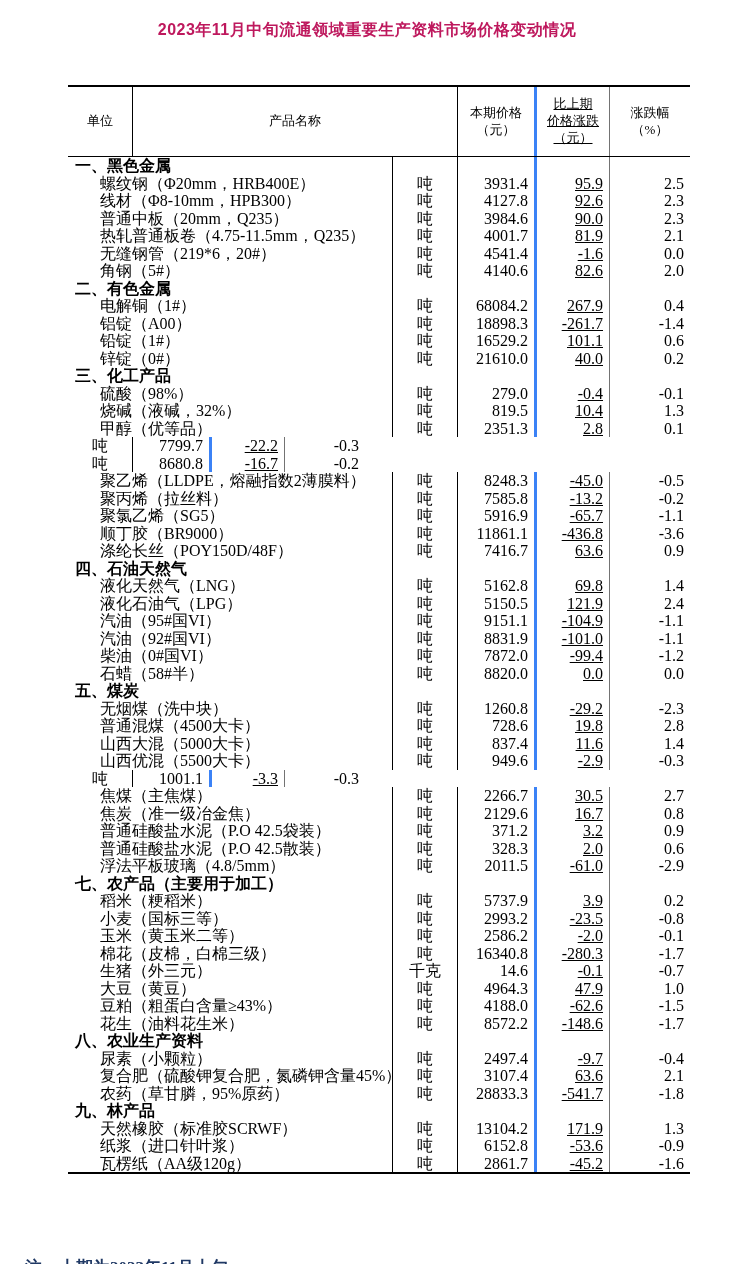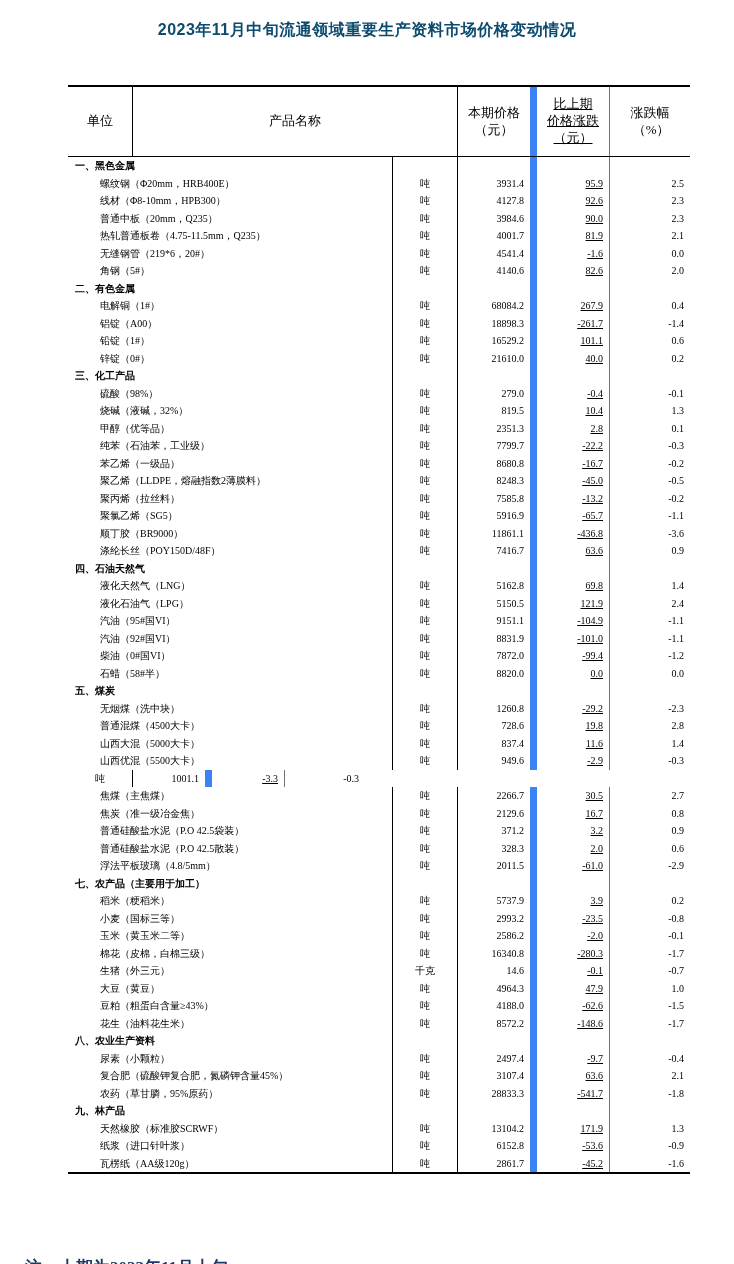--- a/index.html
+++ b/index.html
@@ -4,41 +4,41 @@
 <style>
   html,body{margin:0;padding:0;background:#ffffff;}
   .page{
     position:relative;width:734px;height:1264px;background:#ffffff;
     font-family:"Liberation Serif","DejaVu Serif",serif;color:#000;
     overflow:hidden;
   }
   .title{
     position:absolute;top:20px;left:0;width:100%;margin:0;
     text-align:center;font-size:16px;font-weight:bold;letter-spacing:.5px;
-    font-family:"Liberation Sans","DejaVu Sans",sans-serif;color:#0c4a6e;
+    font-family:"Liberation Sans","DejaVu Sans",sans-serif;color:#be185d;
   }
   .table{
     position:absolute;left:68px;top:85px;width:622px;
     border-top:2px solid #000;border-bottom:2px solid #000;
     box-sizing:content-box;
   }
   .thead{
     display:flex;height:69px;border-bottom:1px solid #000;
     font-size:13px;
   }
   .th{
     box-sizing:border-box;display:flex;align-items:center;justify-content:center;
     text-align:center;white-space:pre-line;line-height:1.3;
   }
   .col-product{width:325px;border-right:1px solid #000;}
   .col-unit{width:65px;border-right:1px solid #000;}
-  .col-price{width:79px;border-right:7px solid #3b82f6;}
+  .col-price{width:79px;border-right:3px solid #3b82f6;}
   .col-change{width:73px;border-right:1px solid #737373;text-decoration:underline;}
-  .col-pct{width:80px;text-align:right;}
-  .row{display:flex;height:17.5px;font-size:10px;}
+  .col-pct{width:80px;}
+  .row{display:flex;height:17.5px;font-size:16px;}
   .cell{
     box-sizing:border-box;line-height:17.5px;
     overflow:hidden;white-space:nowrap;
   }
   .cell.product{padding-left:32px;}
   .row.category .cell.product{padding-left:7px;font-weight:bold;}
   .cell.unit{text-align:center;}
   .cell.num{text-align:right;padding-right:6px;}
   .note{
     position:absolute;left:25px;top:1256px;font-size:17px;color:#1F3864;font-weight:bold;
@@ -169,28 +169,26 @@
           <div class="cell num pct col-pct">1.3</div>
         </div>
         <div class="row item">
           <div class="cell product col-product">甲醇（优等品）</div>
           <div class="cell unit col-unit">吨</div>
           <div class="cell num price col-price">2351.3</div>
           <div class="cell num change col-change">2.8</div>
           <div class="cell num pct col-pct">0.1</div>
         </div>
         <div class="row item">
-          <div class="cell product col-product">纯苯（石油苯，工业级）</div>
           <div class="cell unit col-unit">吨</div>
           <div class="cell num price col-price">7799.7</div>
           <div class="cell num change col-change">-22.2</div>
           <div class="cell num pct col-pct">-0.3</div>
         </div>
         <div class="row item">
-          <div class="cell product col-product">苯乙烯（一级品）</div>
           <div class="cell unit col-unit">吨</div>
           <div class="cell num price col-price">8680.8</div>
           <div class="cell num change col-change">-16.7</div>
           <div class="cell num pct col-pct">-0.2</div>
         </div>
         <div class="row item">
           <div class="cell product col-product">聚乙烯（LLDPE，熔融指数2薄膜料）</div>
           <div class="cell unit col-unit">吨</div>
           <div class="cell num price col-price">8248.3</div>
           <div class="cell num change col-change">-45.0</div>

